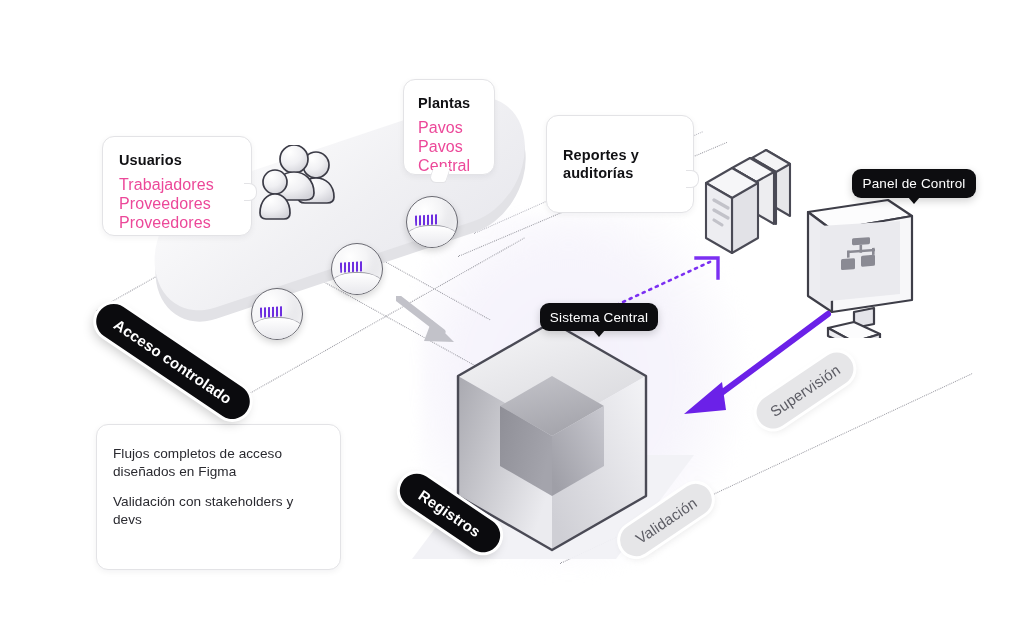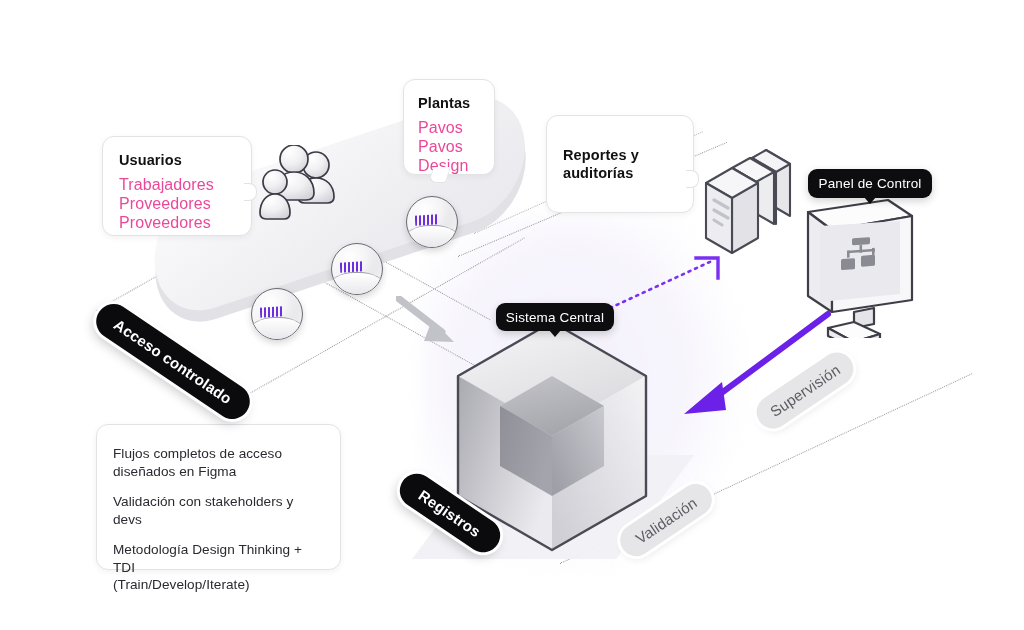--- a/index.html
+++ b/index.html
@@ -40,20 +40,21 @@
       background:#ffffff;border:1px solid #e3e3e6;border-top:none;
       border-radius:0 0 3px 8px;transform:skewX(-18deg);}
   .tail-b::after{content:"";position:absolute;left:0;top:-3px;width:16px;height:4px;background:#fff;}
 
   
   .tip{
     background:#0d0d10;color:#ffffff;border-radius:9px;
     font-size:13.5px;letter-spacing:.15px;
     display:flex;align-items:center;justify-content:center;
     box-shadow:0 3px 8px rgba(0,0,0,.18);
+    margin-left:44px;
   }
   .tip .nub{position:absolute;bottom:-6px;left:50%;margin-left:-6px;
     width:0;height:0;border-left:6px solid transparent;border-right:6px solid transparent;
     border-top:7px solid #0d0d10;}
 
   
   .pill{
     border-radius:999px;display:flex;align-items:center;justify-content:center;
     font-size:15px;font-weight:600;letter-spacing:.2px;white-space:nowrap;
   }
@@ -296,44 +297,40 @@
     <div class="li">Trabajadores</div>
     <div class="li">Proveedores</div>
     <div class="li">Proveedores</div>
     <span class="tail-r"></span>
   </div>
 
   <div class="abs card" style="left:403px;top:79px;width:92px;height:96px;padding:14px 14px;">
     <div class="ttl">Plantas</div>
     <div class="li">Pavos</div>
     <div class="li">Pavos</div>
-    <div class="li">Design</div>
+    <div class="li">Central</div>
     <span class="tail-b"></span>
   </div>
 
   <div class="abs card" style="left:546px;top:115px;width:148px;height:98px;padding:30px 16px;">
     <div class="ttl" style="margin-bottom:8px;">
       <span>Reportes y</span><br>
       <span>auditorías</span>
     </div>
     <span class="tail-r" style="top:54px;"></span>
   </div>
 
   <div class="abs card" style="left:96px;top:424px;width:245px;height:146px;padding:20px 16px;">
     <div class="para">
       <span>Flujos completos de acceso</span><br>
       <span>diseñados en Figma</span>
     </div>
     <div class="para">
       <span>Validación con stakeholders y devs</span>
     </div>
-    <div class="para">
-      <span>Metodología Design Thinking + TDI</span><br>
-      <span>(Train/Develop/Iterate)</span>
-    </div>
   </div>
 
   <div class="abs tip" style="left:496px;top:303px;width:118px;height:28px;">
     <span>Sistema Central</span>
     <span class="nub"></span>
   </div>
 
   <div class="abs tip" style="left:808px;top:169px;width:124px;height:29px;">
     <span>Panel de Control</span>
     <span class="nub"></span>

